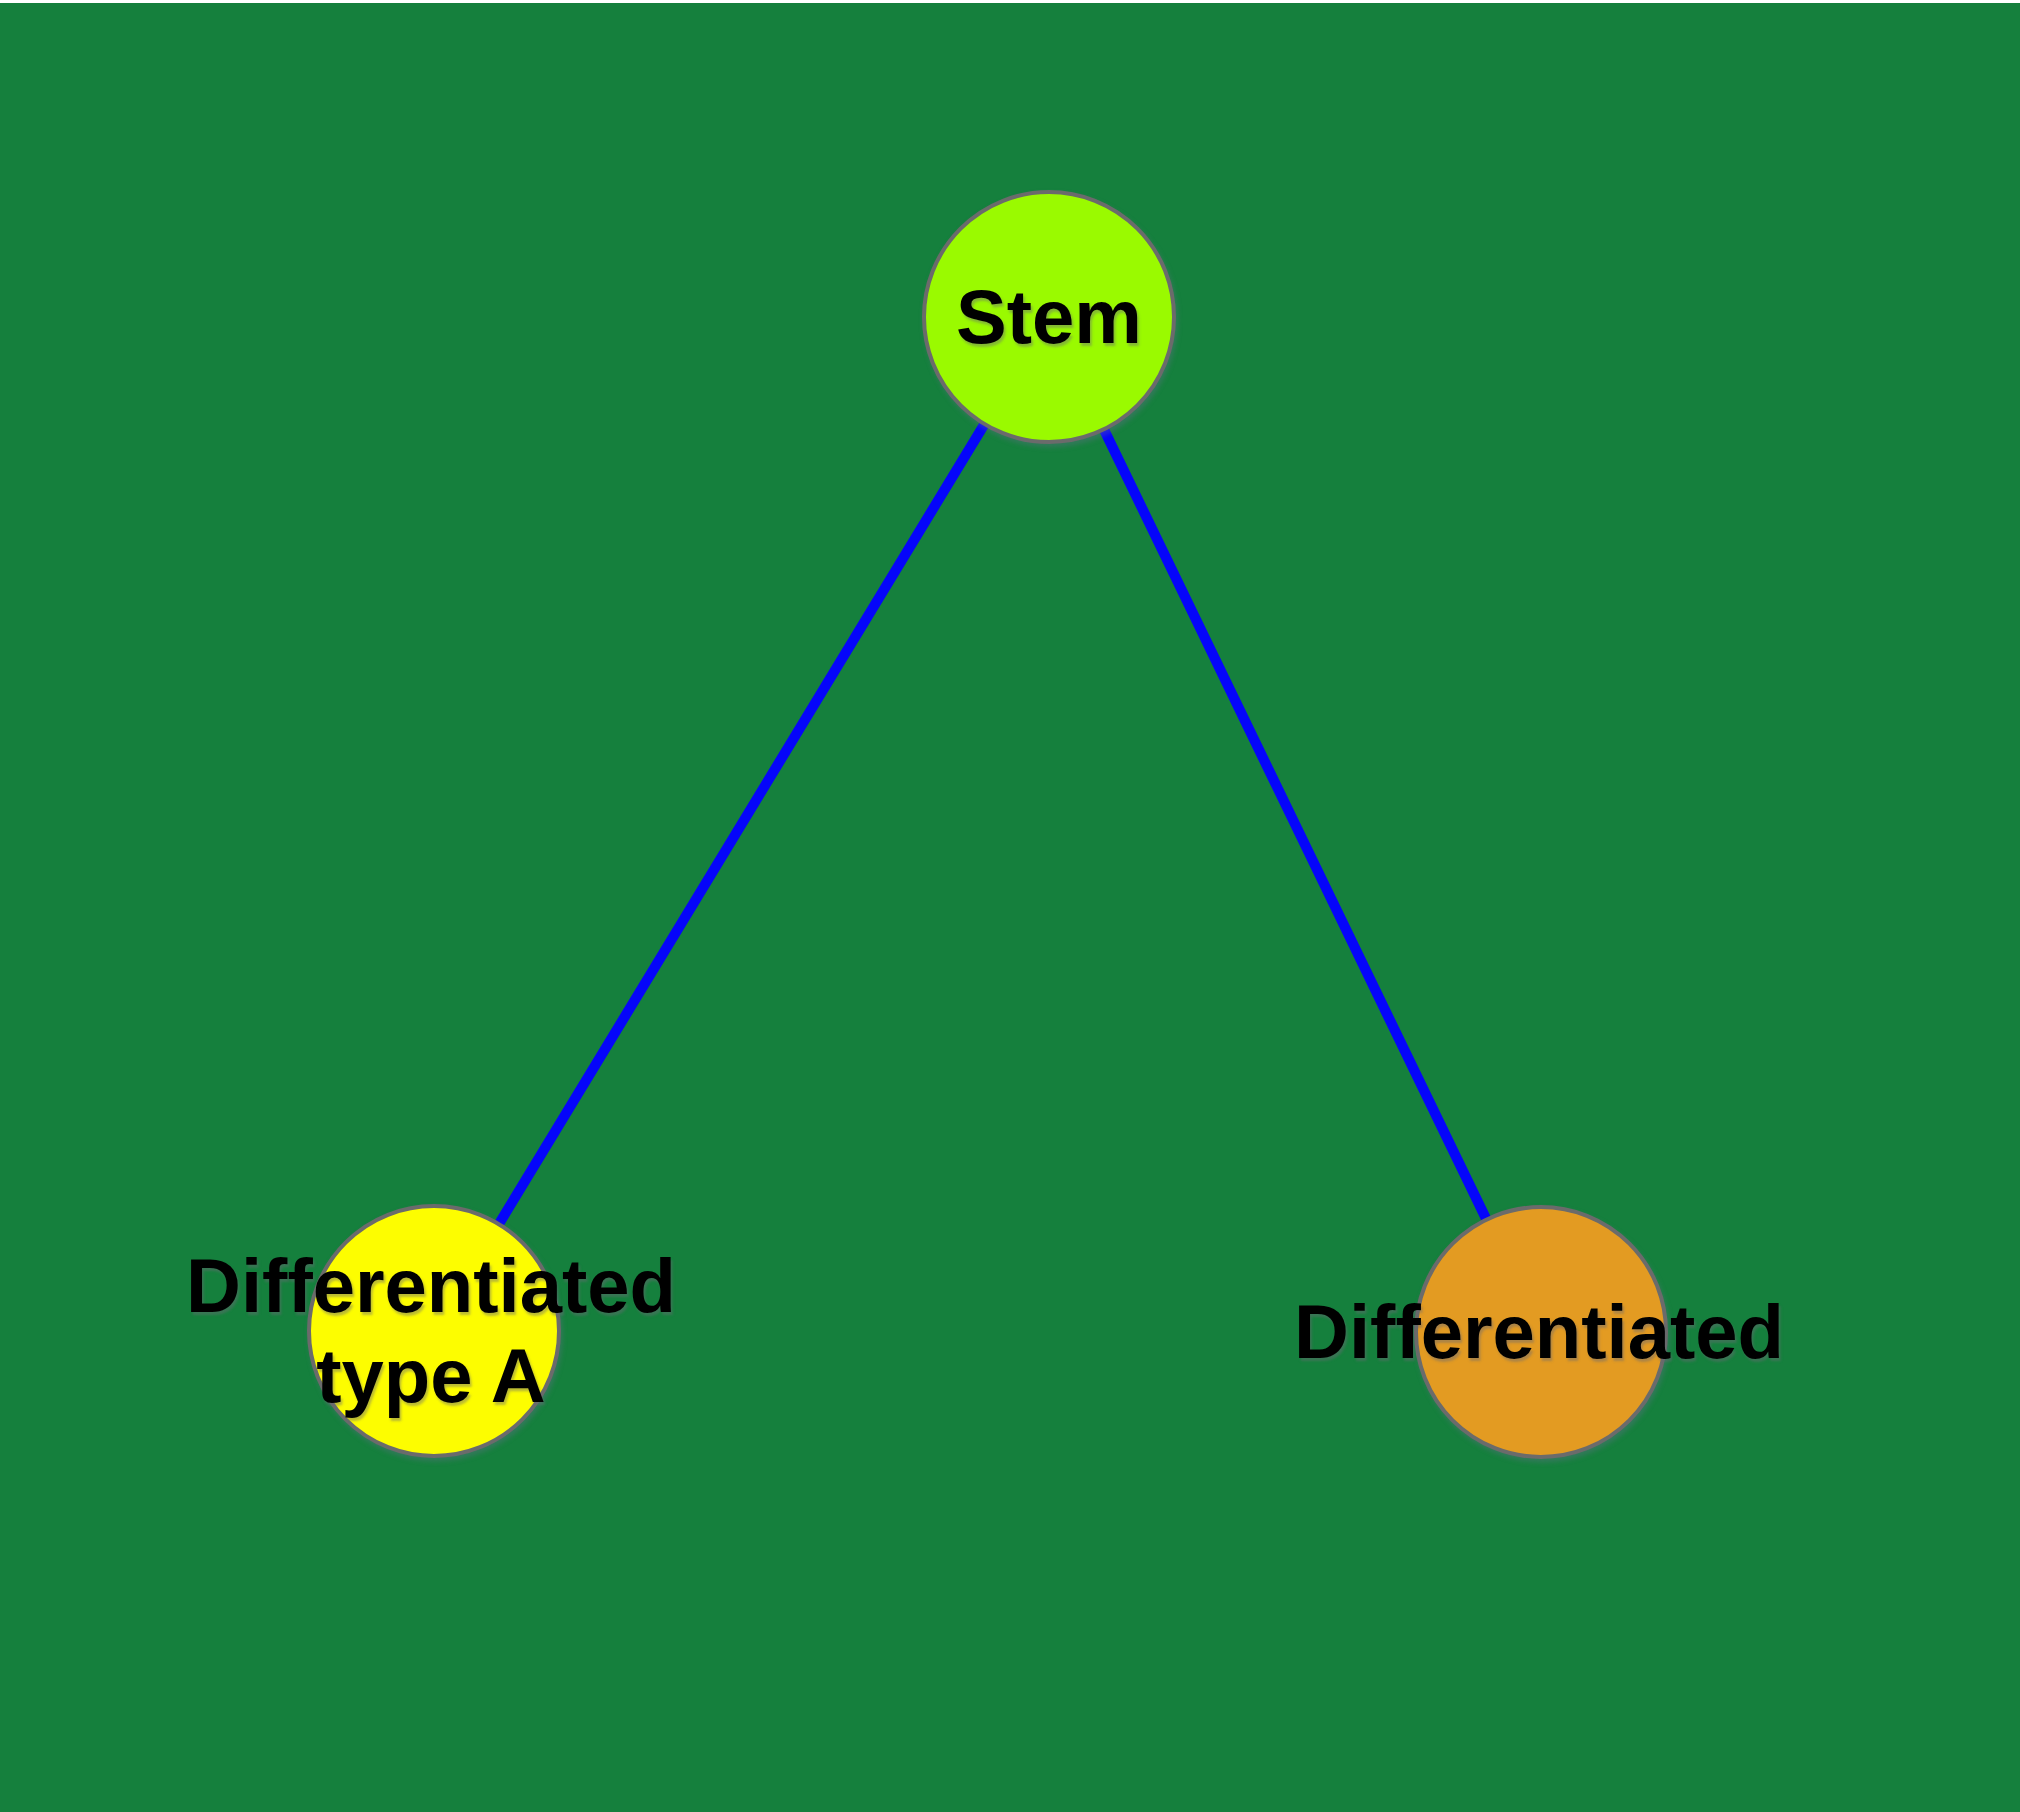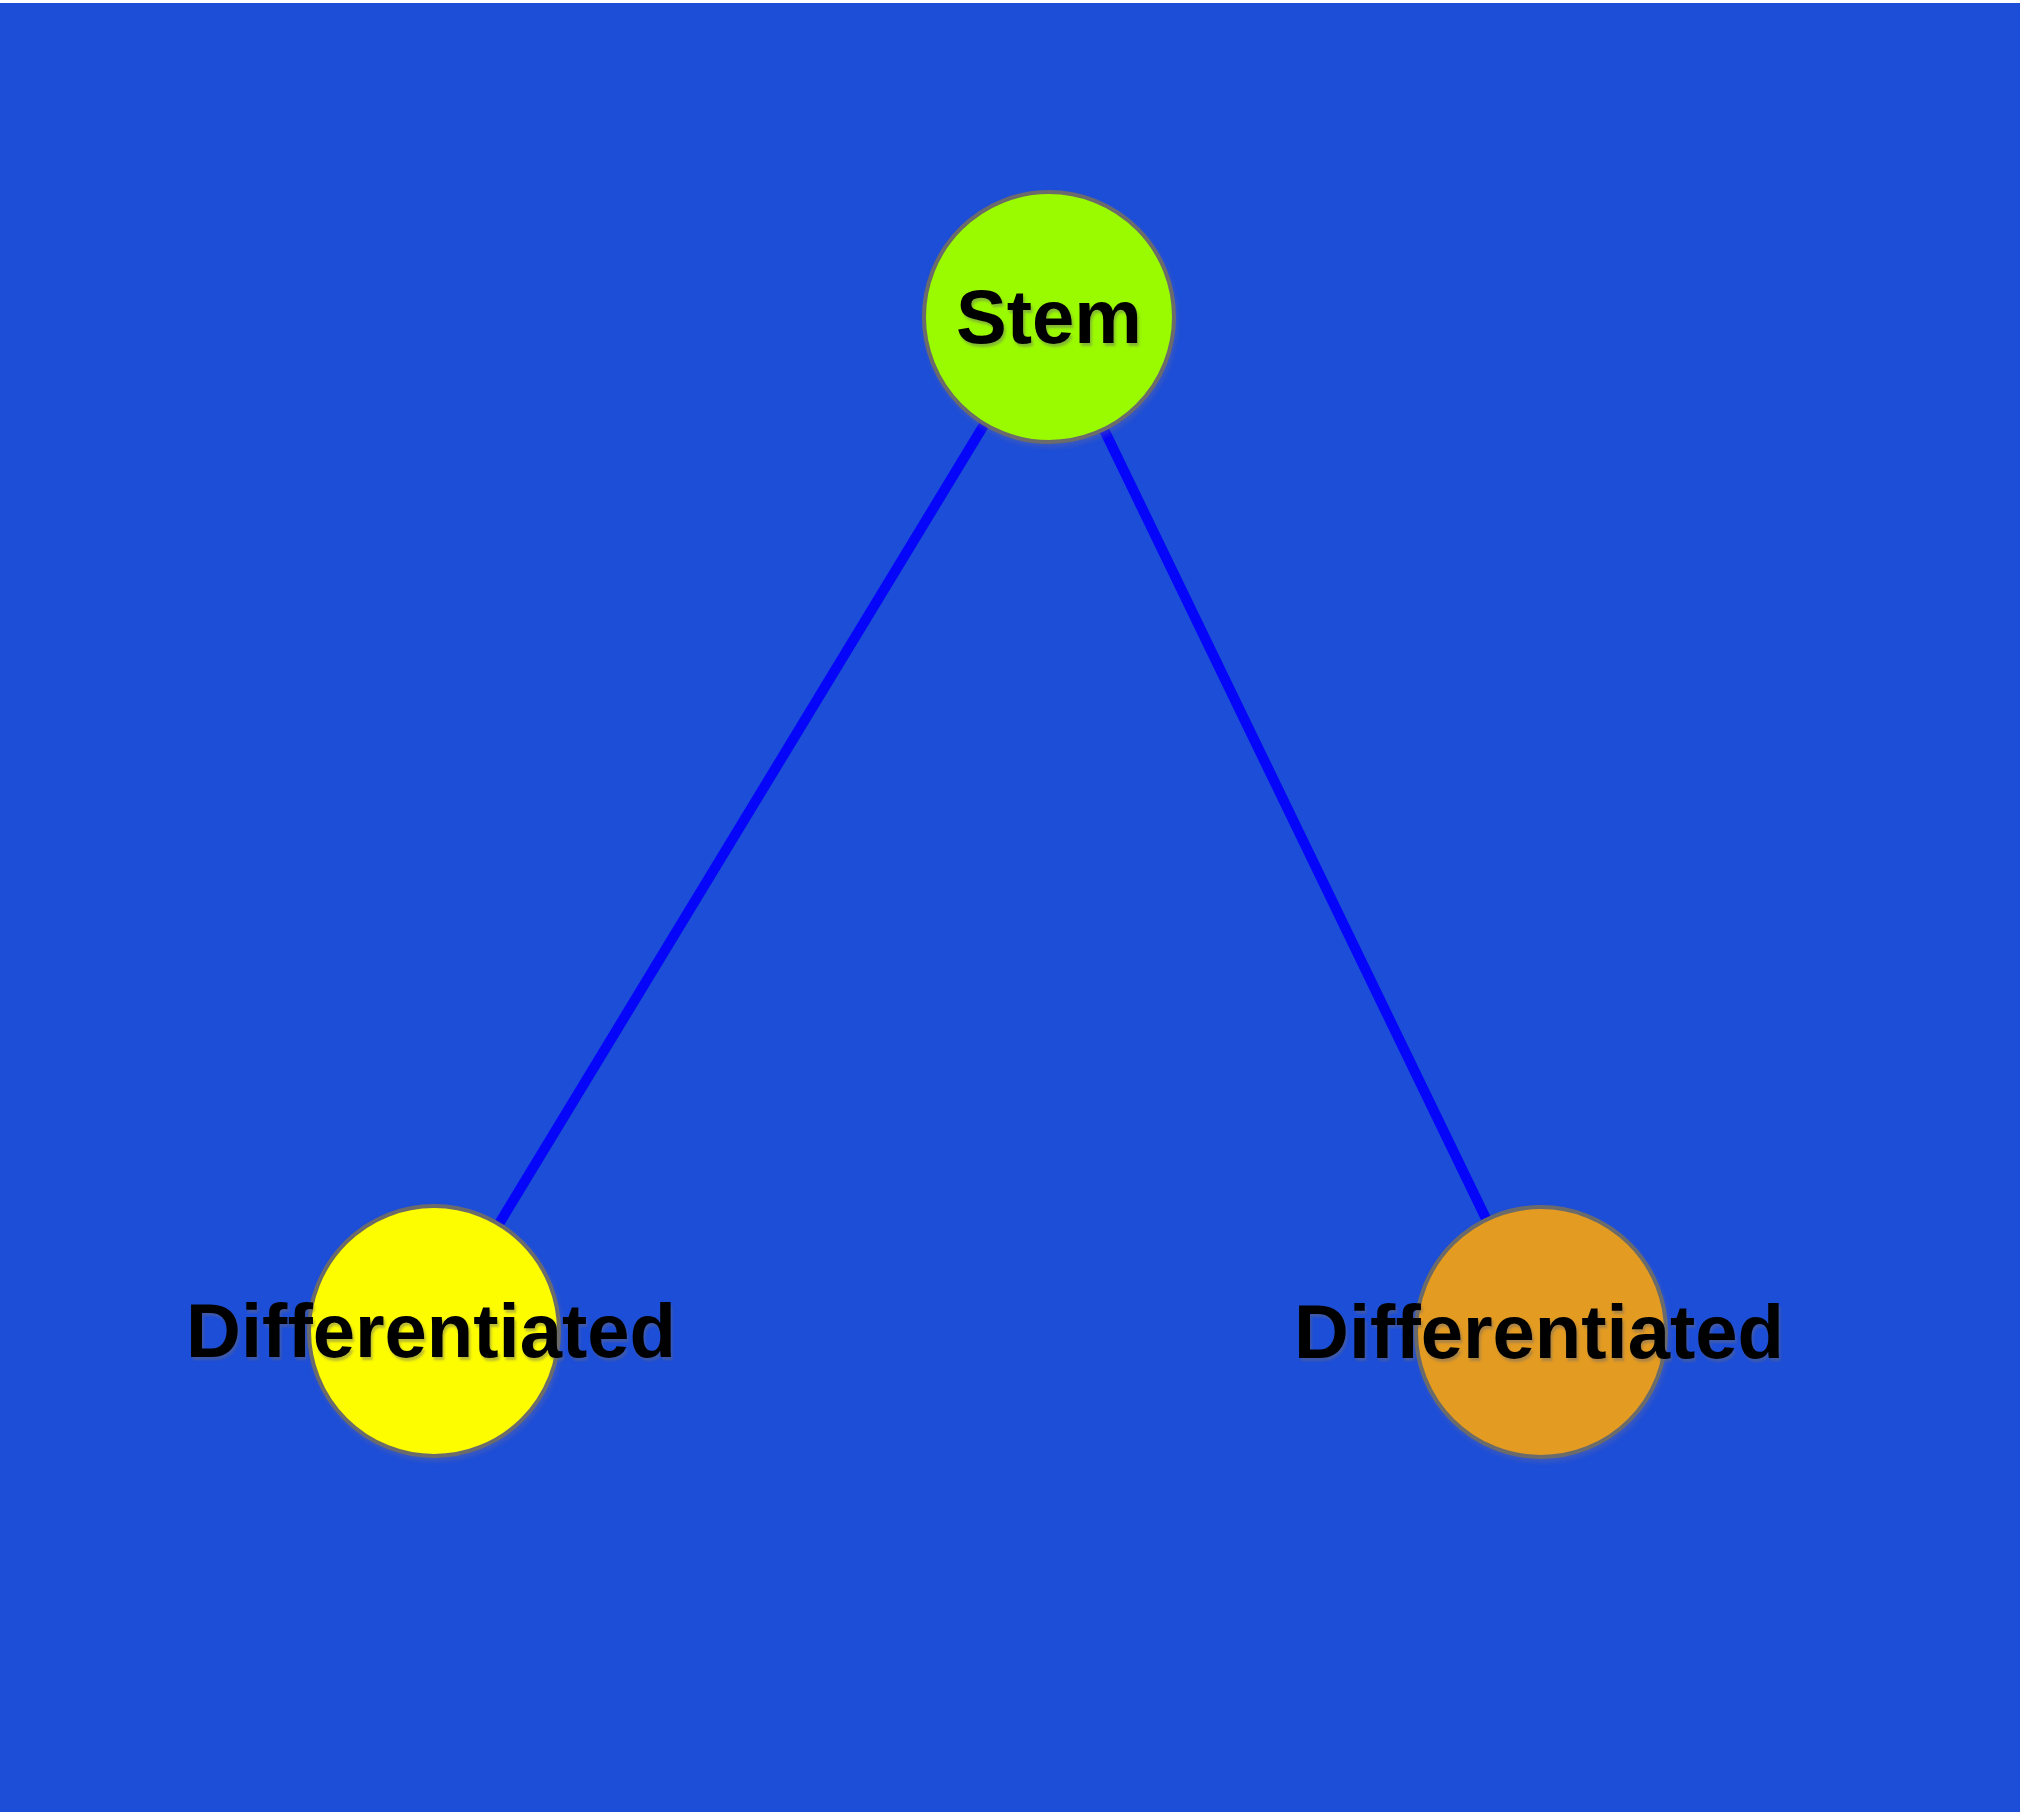--- a/index.html
+++ b/index.html
@@ -4,21 +4,21 @@
 <style>
   html, body {
     margin: 0;
     padding: 0;
     background: #CBCBFB;
   }
   .canvas {
     position: relative;
     width: 2021px;
     height: 1812px;
-    background: #1d4ed8;
+    background: #15803d;
     overflow: hidden;
     font-family: "Liberation Sans", sans-serif;
   }
   .top-edge {
     position: absolute;
     left: 0; top: 0;
     width: 100%; height: 2.5px;
     background: #FFFFFF;
   }
   .edges {
@@ -68,20 +68,21 @@
   <div class="node node-stem"></div>
   <div class="node node-type-a"></div>
   <div class="node node-type-b"></div>
 
   <div class="label label-stem">
     <span class="line">Stem</span>
   </div>
 
   <div class="label label-type-a">
     <span class="line">Differentiated</span>
+    <span class="line">type A</span>
   </div>
 
   <div class="label label-type-b">
     <span class="line">Differentiated</span>
   </div>
 
 </div>
 
 
 </body></html>

